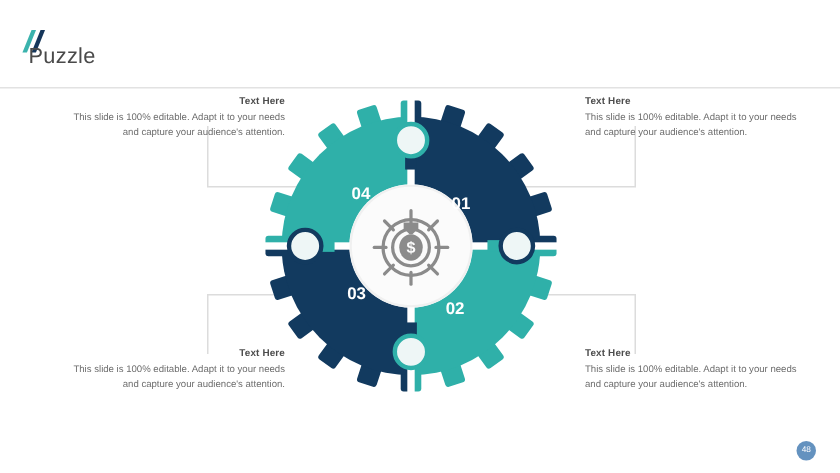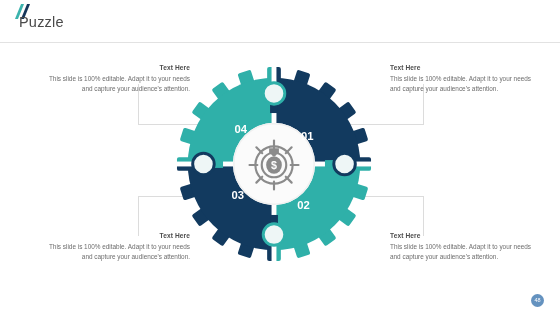--- a/index.html
+++ b/index.html
@@ -14,21 +14,21 @@
     position: relative;
     width: 560px;
     height: 315px;
     background: #ffffff;
     overflow: hidden;
   }
 
   
   #header {
     position: absolute;
-    left: 0; top: 0;
+    left: 0; top: 16px;
     width: 560px;
     height: 42px;
     background: #ffffff;
     border-bottom: 1px solid #e2e2e2;
   }
   #logo {
     position: absolute;
     left: 14px; top: 4px;
     width: 22px; height: 14px;
   }

